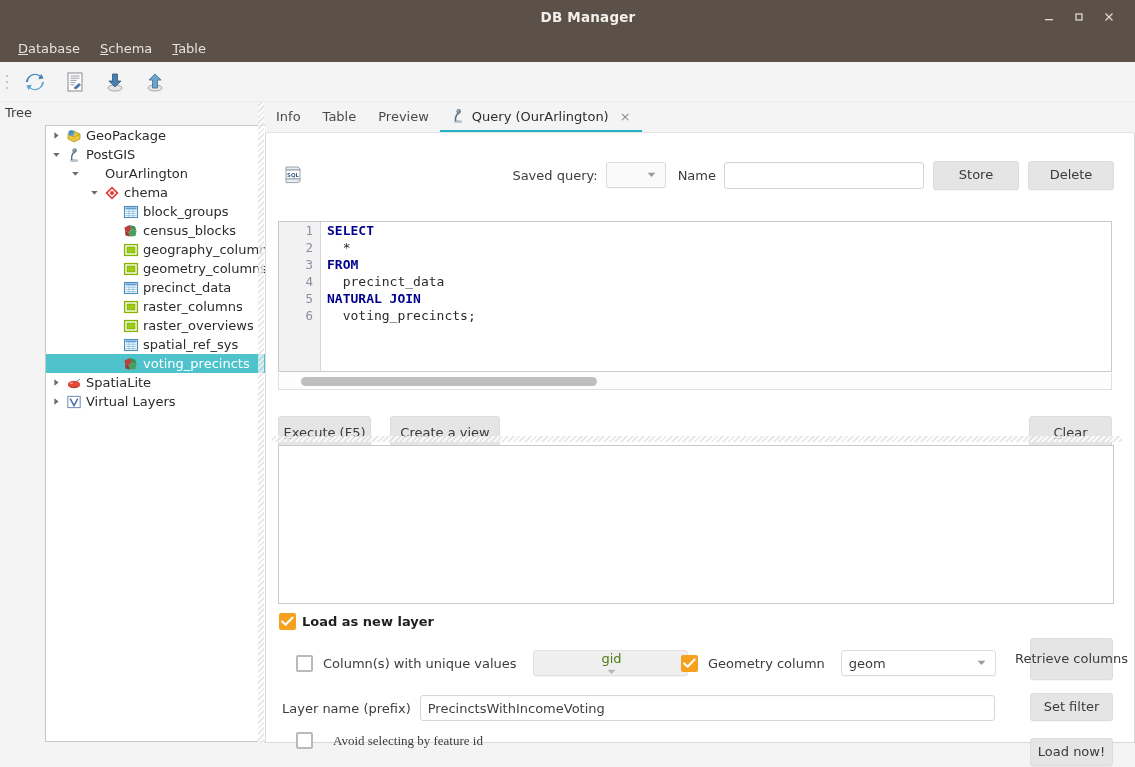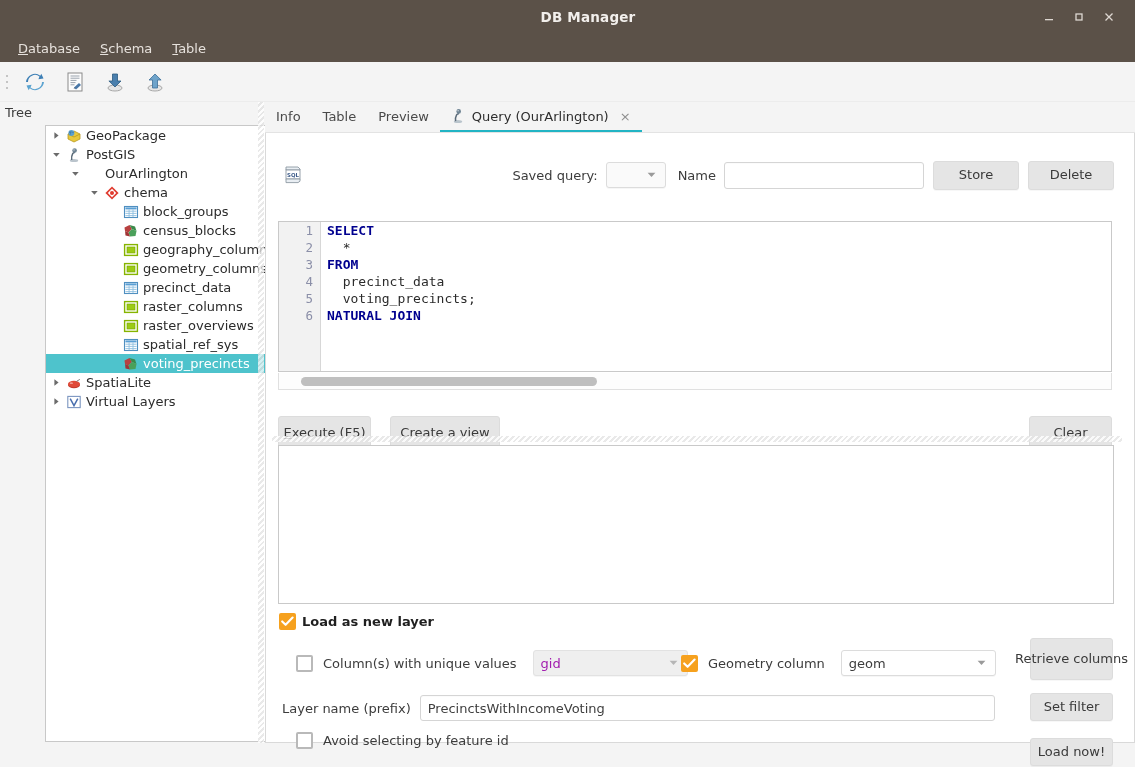--- a/index.html
+++ b/index.html
@@ -122,21 +122,21 @@
   .sqlicon { width: 34px; display: flex; align-items: center; justify-content: center; }
   .qspacer { flex: 1 1 auto; }
   .lbl { font-size: 13px; color: #3c3c3c; white-space: nowrap; }
   .combo {
     height: 26px; background: #fafafa; border: 1px solid #dcdcdc; border-radius: 3px;
     display: flex; align-items: center; padding: 0 4px 0 7px; font-size: 13px;
     color: #3c3c3c; cursor: pointer; box-shadow: 0 1px 0 rgba(0,0,0,.035);
   }
   .combo .cval { flex: 1 1 auto; overflow: hidden; white-space: nowrap; }
   .combo .carrow { width: 18px; display: flex; align-items: center; justify-content: center; }
-  .combo.disabled { background: #efefef; color: #a21caf; border-color: #e2e2e2; }
+  .combo.disabled { background: #efefef; color: #4d7c0f; border-color: #e2e2e2; flex-direction: column; }
   .txtin {
     height: 27px; background: #ffffff; border: 1px solid #d5d5d5; border-radius: 3px;
     font-size: 13px; color: #404040; padding: 0 7px; outline: none;
     box-shadow: inset 0 1px 1px rgba(0,0,0,.02);
     font-family: "DejaVu Sans", "Liberation Sans", sans-serif;
   }
   .btn {
     background: #e5e5e5; border: 1px solid #dcdcdc; border-radius: 3px;
     font-size: 13px; color: #3a3a3a; cursor: pointer; white-space: nowrap;
     display: flex; align-items: center; justify-content: center; text-align: center;
@@ -527,21 +527,21 @@
 
       <div class="editor">
         <div class="gutter" id="gutter">
             <div>1</div>
             <div>2</div>
             <div>3</div>
             <div>4</div>
             <div>5</div>
             <div>6</div>
           </div>
-        <div class="code" id="code"><div><span class="kw">SELECT</span></div><div><span>  *</span></div><div><span class="kw">FROM</span></div><div><span>  precinct_data</span></div><div><span>  voting_precincts;</span></div><div><span class="kw">NATURAL JOIN</span></div></div>
+        <div class="code" id="code"><div><span class="kw">SELECT</span></div><div><span>  *</span></div><div><span class="kw">FROM</span></div><div><span>  precinct_data</span></div><div><span class="kw">NATURAL JOIN</span></div><div><span>  voting_precincts;</span></div></div>
       </div>
       <div class="hscrollwrap">
         <div class="hscroll"></div>
       </div>
 
       <div class="rowbtns">
         <button class="btn" style="left:0;width:93px;">
             <span><u>E</u><span>xecute (F5)</span></span>
           </button>
         <button class="btn" style="left:112px;width:110px;">Create a view</button>
@@ -599,21 +599,21 @@
 
         <button class="btn" style="position:absolute;right:11px;top:25px;width:83px;height:42px;flex-direction:column;padding:0 4px;">Retrieve columns</button>
 
         <div class="orow" style="left:16px;top:82px;gap:9px;">
           <span class="lbl">Layer name (prefix)</span>
           <input class="txtin" style="width: 575px; height: 26px;" value="PrecinctsWithIncomeVoting">
         </div>
 
         <button class="btn" style="position:absolute;right:11px;top:80px;width:83px;height:28px;">Set filter</button>
 
-        <div class="orow" style="left:30px;top:119px;gap:10px;">
+        <div class="orow" style="left:30px;top:119px;gap:20px;font-family:Liberation Serif, serif;">
           <span class="chk">
             
           </span>
           <span class="lbl">Avoid selecting by feature id</span>
         </div>
 
         <button class="btn" style="position:absolute;right:11px;top:117px;width:83px;height:28px;margin-top:8px;">Load now!</button>
       </div>
 
     </div>

